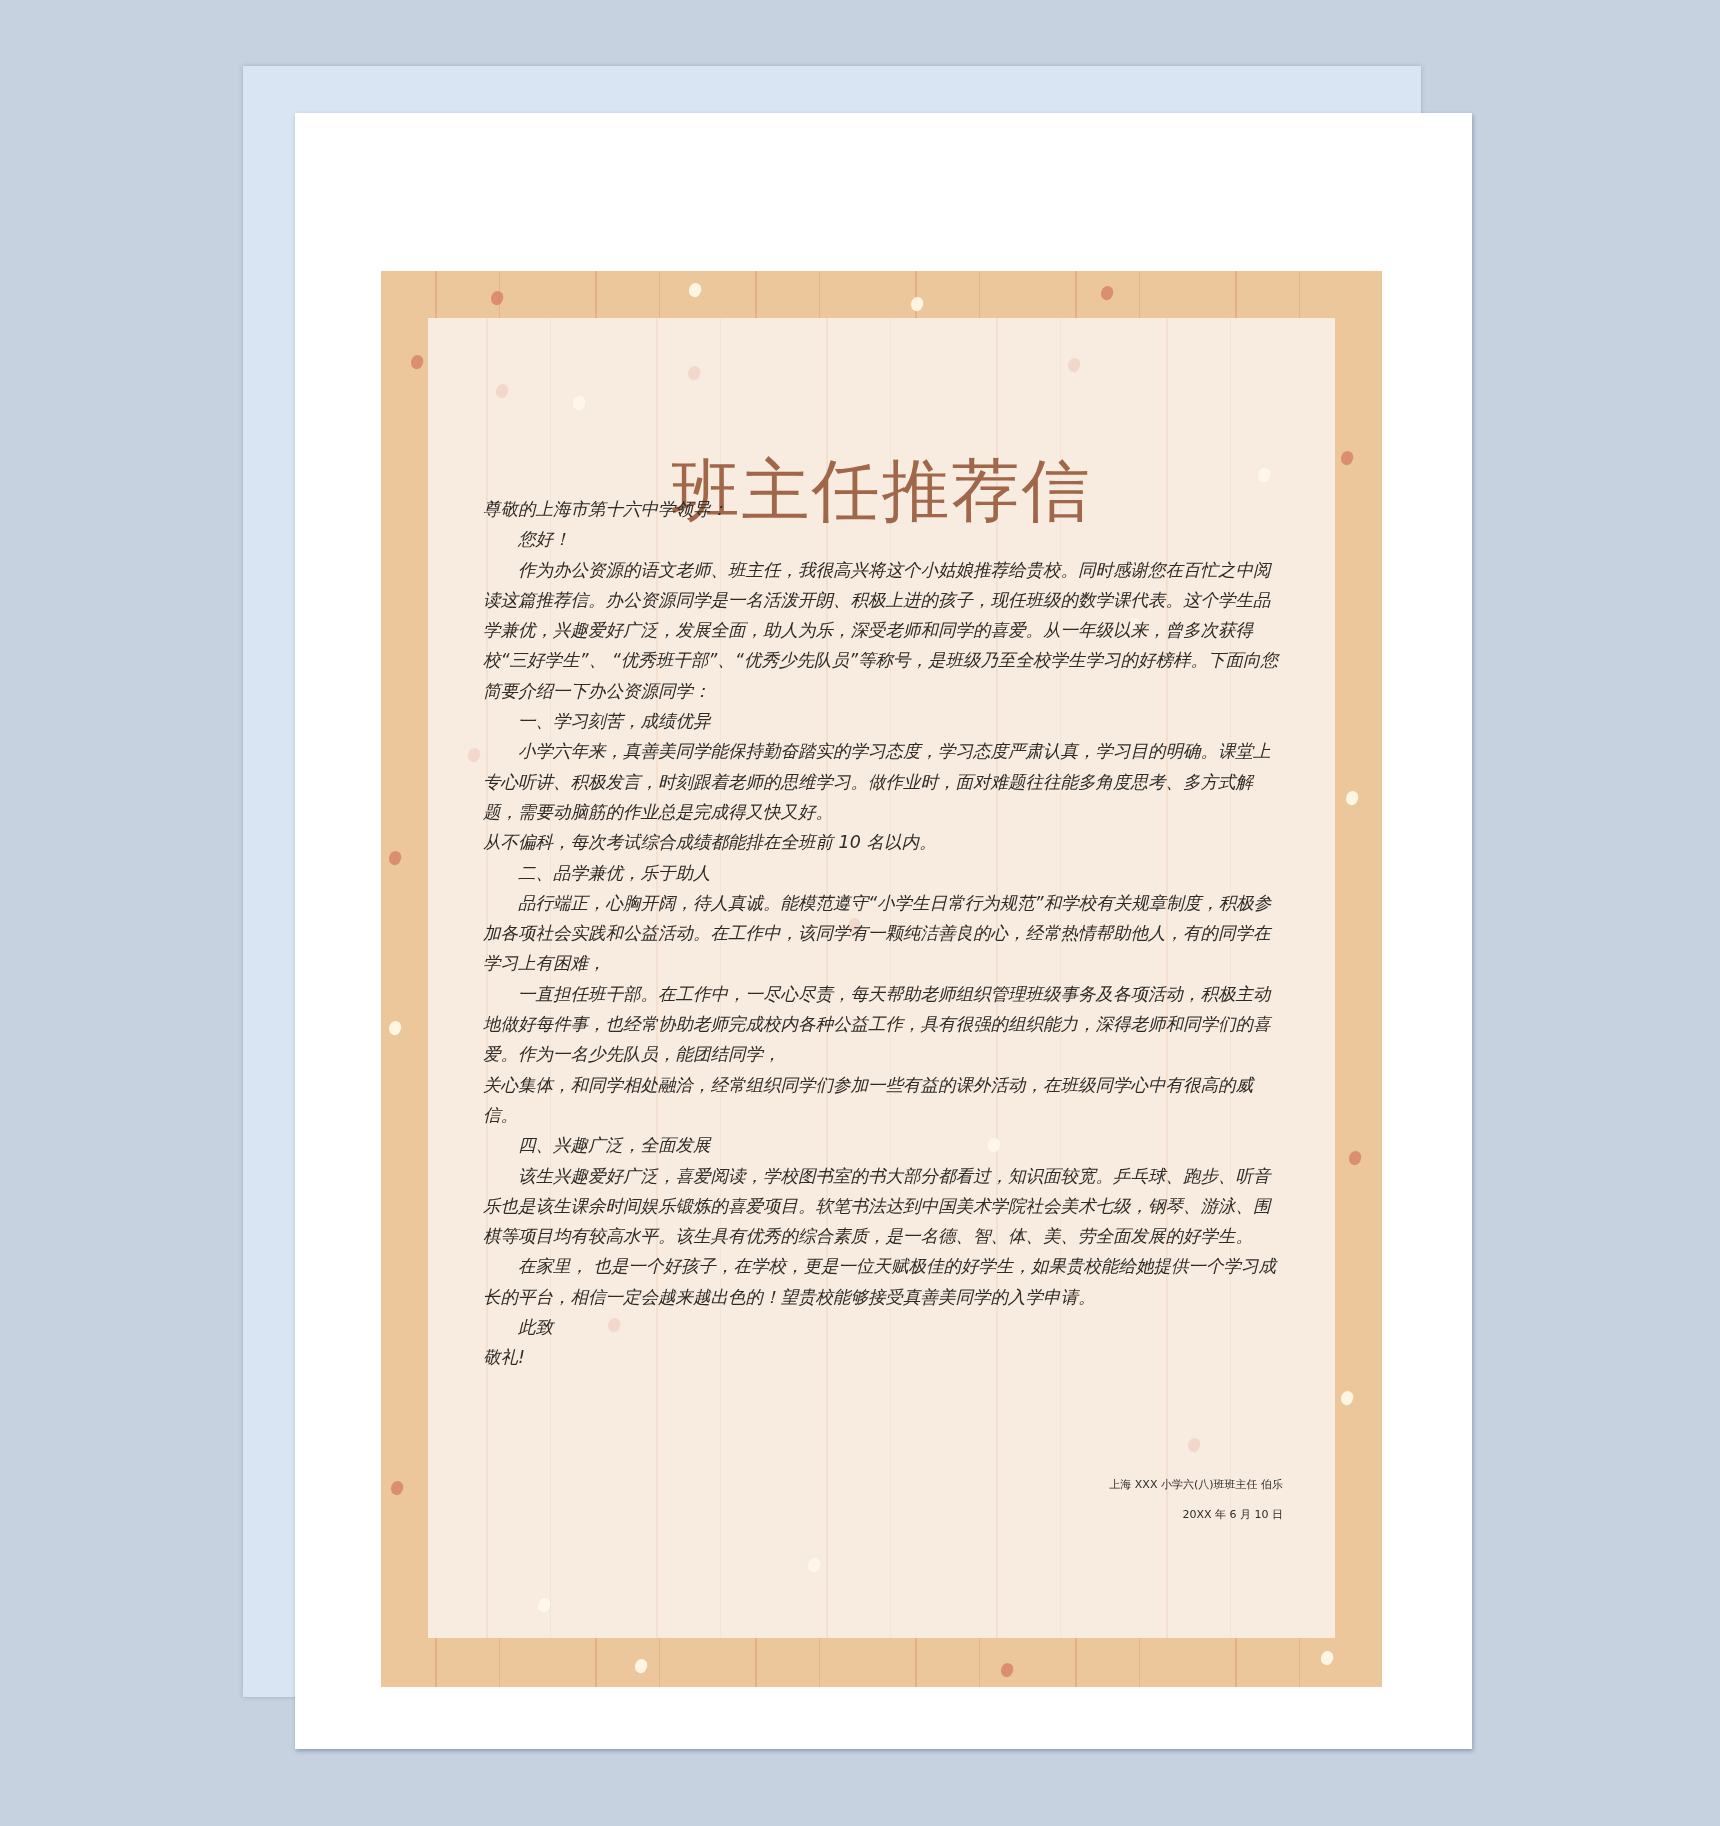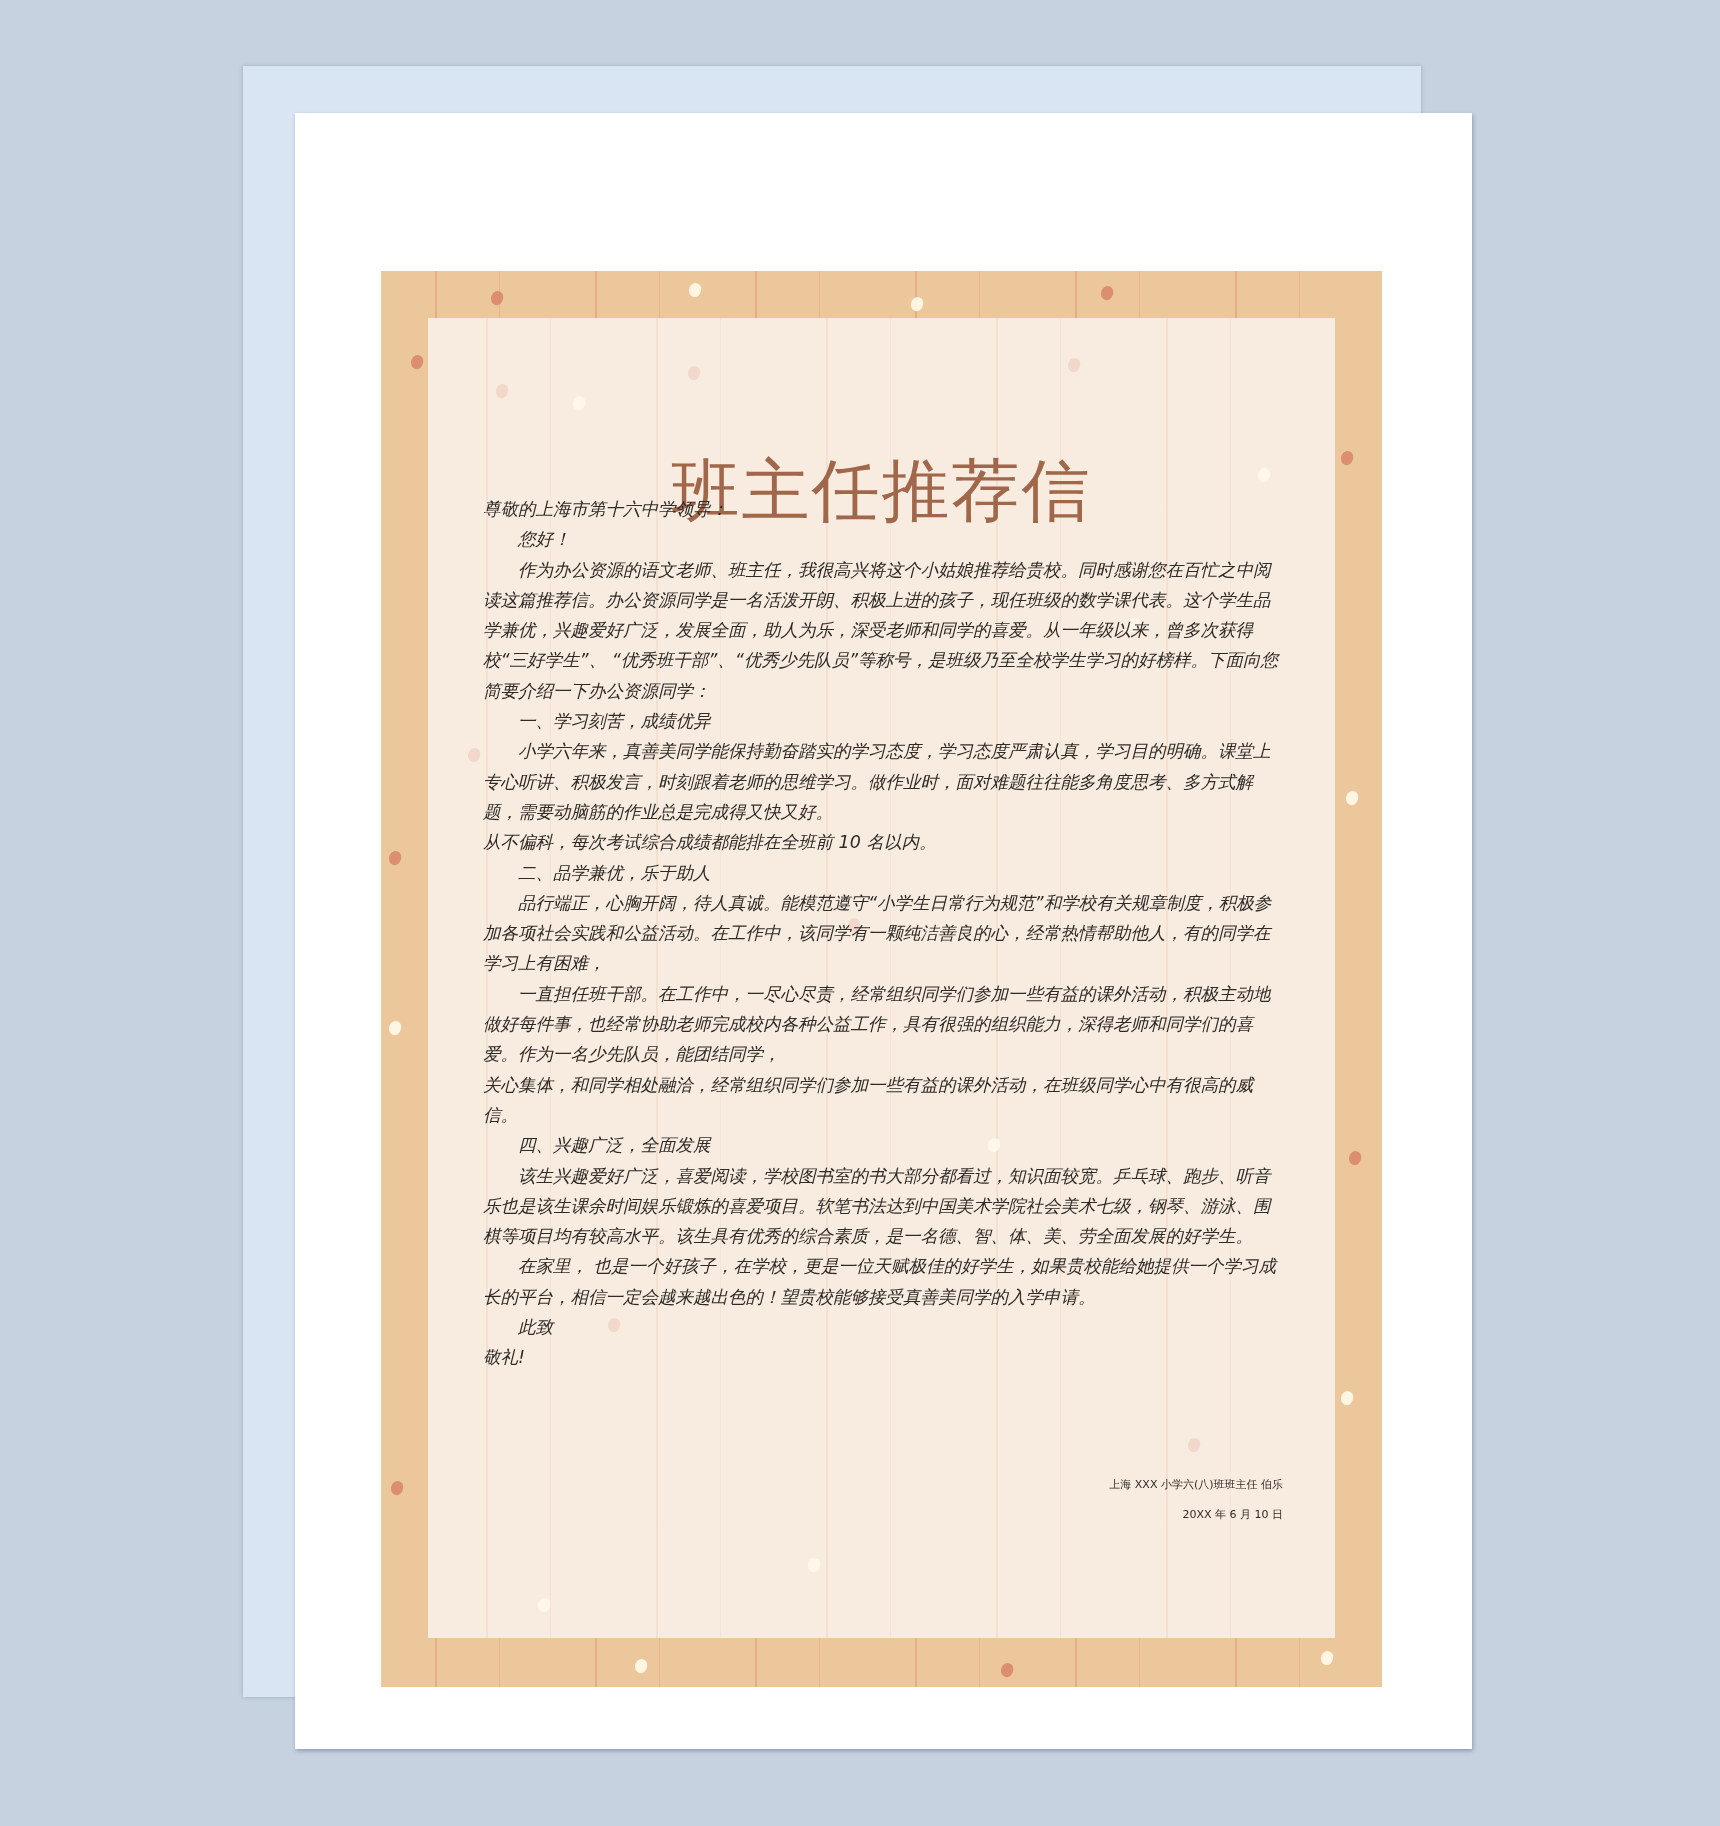--- a/index.html
+++ b/index.html
@@ -109,21 +109,21 @@
 
     <div class="body-text">
       <p>尊敬的上海市第十六中学领导：</p>
       <p class="indent">您好！</p>
       <p class="indent">作为办公资源的语文老师、班主任，我很高兴将这个小姑娘推荐给贵校。同时感谢您在百忙之中阅读这篇推荐信。办公资源同学是一名活泼开朗、积极上进的孩子，现任班级的数学课代表。这个学生品学兼优，兴趣爱好广泛，发展全面，助人为乐，深受老师和同学的喜爱。从一年级以来，曾多次获得校“三好学生”、 “优秀班干部”、“优秀少先队员”等称号，是班级乃至全校学生学习的好榜样。下面向您简要介绍一下办公资源同学：</p>
       <p class="indent">一、学习刻苦，成绩优异</p>
       <p class="indent">小学六年来，真善美同学能保持勤奋踏实的学习态度，学习态度严肃认真，学习目的明确。课堂上专心听讲、积极发言，时刻跟着老师的思维学习。做作业时，面对难题往往能多角度思考、多方式解题，需要动脑筋的作业总是完成得又快又好。</p>
       <p>从不偏科，每次考试综合成绩都能排在全班前 10 名以内。</p>
       <p class="indent">二、品学兼优，乐于助人</p>
       <p class="indent">品行端正，心胸开阔，待人真诚。能模范遵守“小学生日常行为规范”和学校有关规章制度，积极参加各项社会实践和公益活动。在工作中，该同学有一颗纯洁善良的心，经常热情帮助他人，有的同学在学习上有困难，</p>
-      <p class="indent">一直担任班干部。在工作中，一尽心尽责，经常组织同学们参加一些有益的课外活动，积极主动地做好每件事，也经常协助老师完成校内各种公益工作，具有很强的组织能力，深得老师和同学们的喜爱。作为一名少先队员，能团结同学，</p>
+      <p class="indent">一直担任班干部。在工作中，一尽心尽责，每天帮助老师组织管理班级事务及各项活动，积极主动地做好每件事，也经常协助老师完成校内各种公益工作，具有很强的组织能力，深得老师和同学们的喜爱。作为一名少先队员，能团结同学，</p>
       <p>关心集体，和同学相处融洽，经常组织同学们参加一些有益的课外活动，在班级同学心中有很高的威信。</p>
       <p class="indent">四、兴趣广泛，全面发展</p>
       <p class="indent">该生兴趣爱好广泛，喜爱阅读，学校图书室的书大部分都看过，知识面较宽。乒乓球、跑步、听音乐也是该生课余时间娱乐锻炼的喜爱项目。软笔书法达到中国美术学院社会美术七级，钢琴、游泳、围棋等项目均有较高水平。该生具有优秀的综合素质，是一名德、智、体、美、劳全面发展的好学生。</p>
       <p class="indent">在家里， 也是一个好孩子，在学校，更是一位天赋极佳的好学生，如果贵校能给她提供一个学习成长的平台，相信一定会越来越出色的！望贵校能够接受真善美同学的入学申请。</p>
       <p class="indent">此致</p>
       <p>敬礼!</p>
     </div>
 
     <div class="signature">
       <p>上海 XXX 小学六(八)班班主任  伯乐</p>

